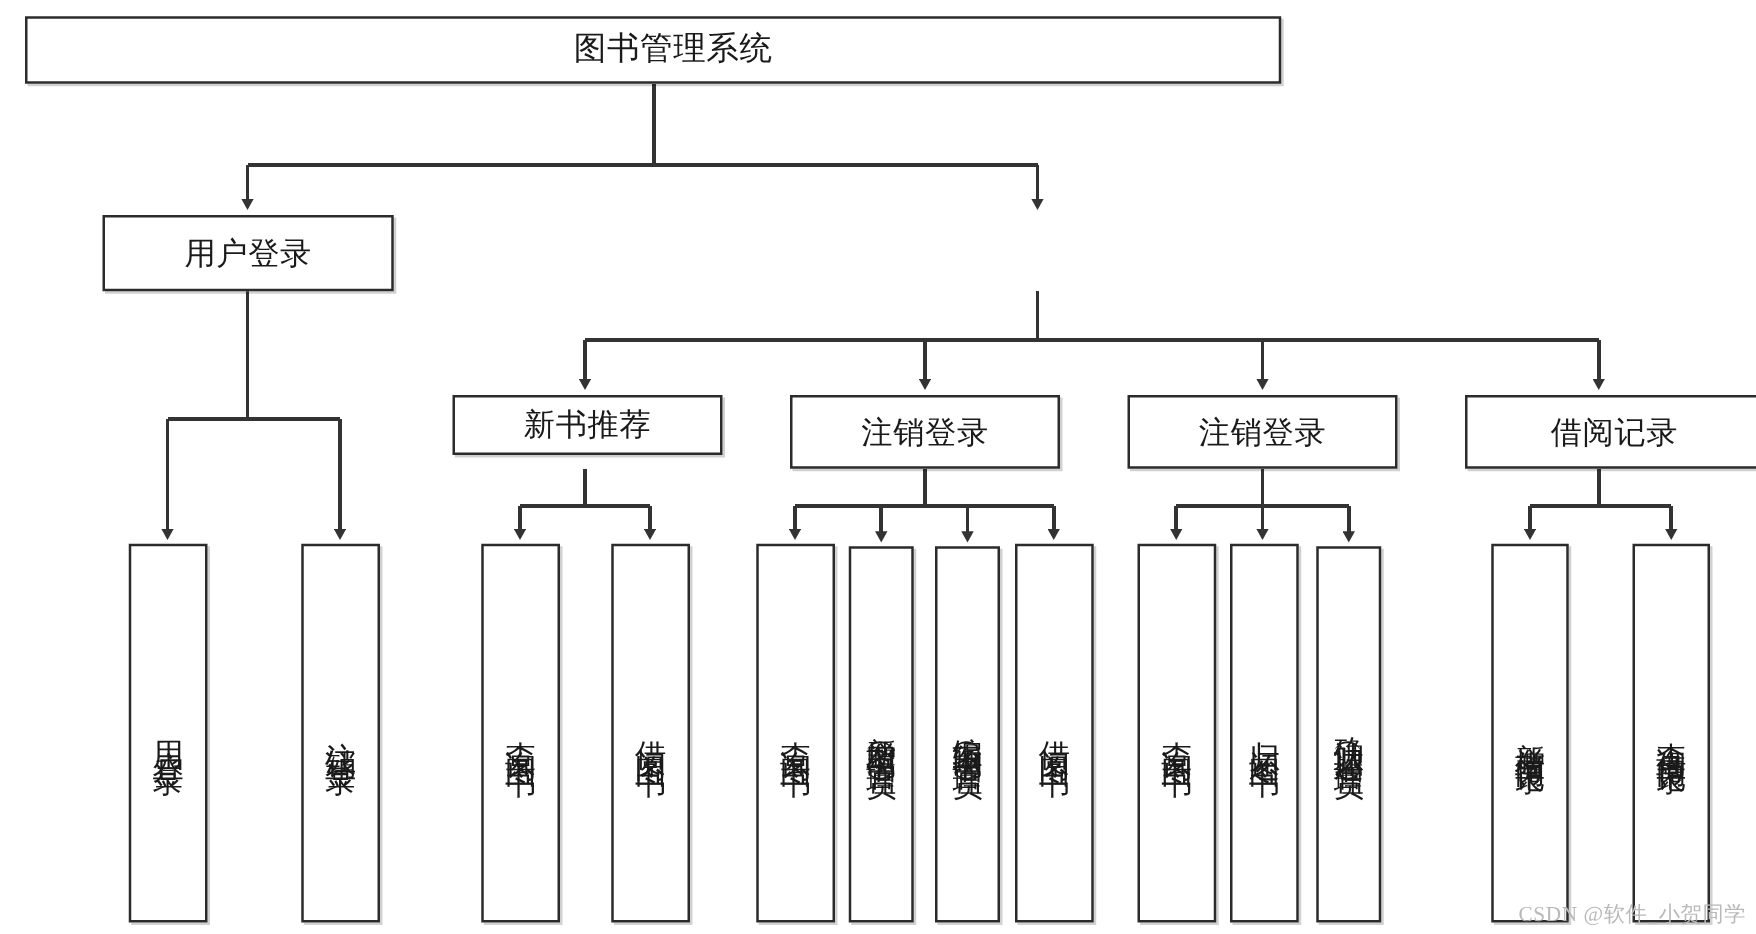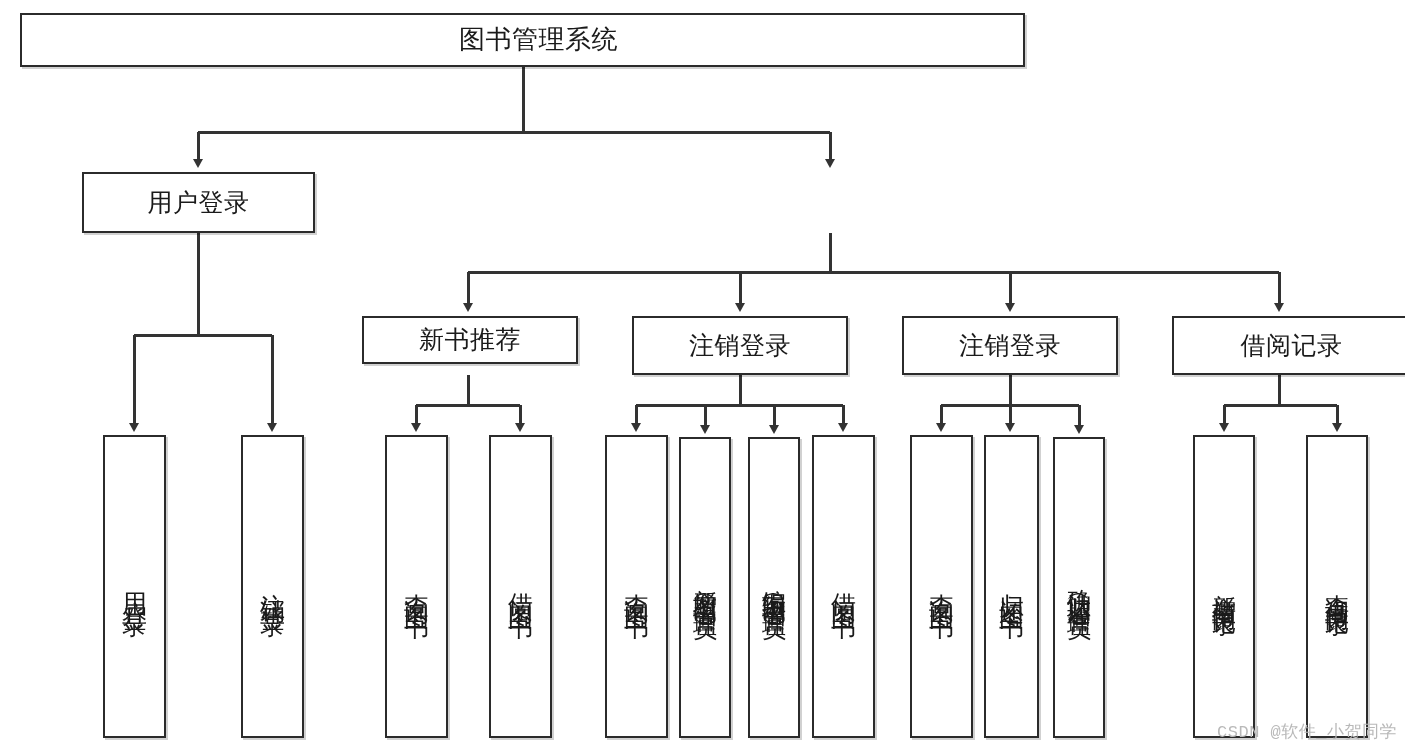--- a/index.html
+++ b/index.html
@@ -73,21 +73,21 @@
   }
   
   #watermark {
     position: absolute;
     right: 8px;
     bottom: 4px;
     font-size: 17px;
     color: #b9b9b9;
     letter-spacing: 0.5px;
     white-space: nowrap;
-    font-family: Liberation Mono, monospace;
+    font-family: Liberation Serif, serif;
   }
 </style>
 </head>
 <body>
 
 <div id="canvas">
 
   <svg id="connectors" viewBox="0 0 1405 747" width="1405" height="747" xmlns="http://www.w3.org/2000/svg">
     <defs>
       <marker id="arrow" markerWidth="9" markerHeight="10" refX="1" refY="5" orient="auto" markerUnits="userSpaceOnUse">

